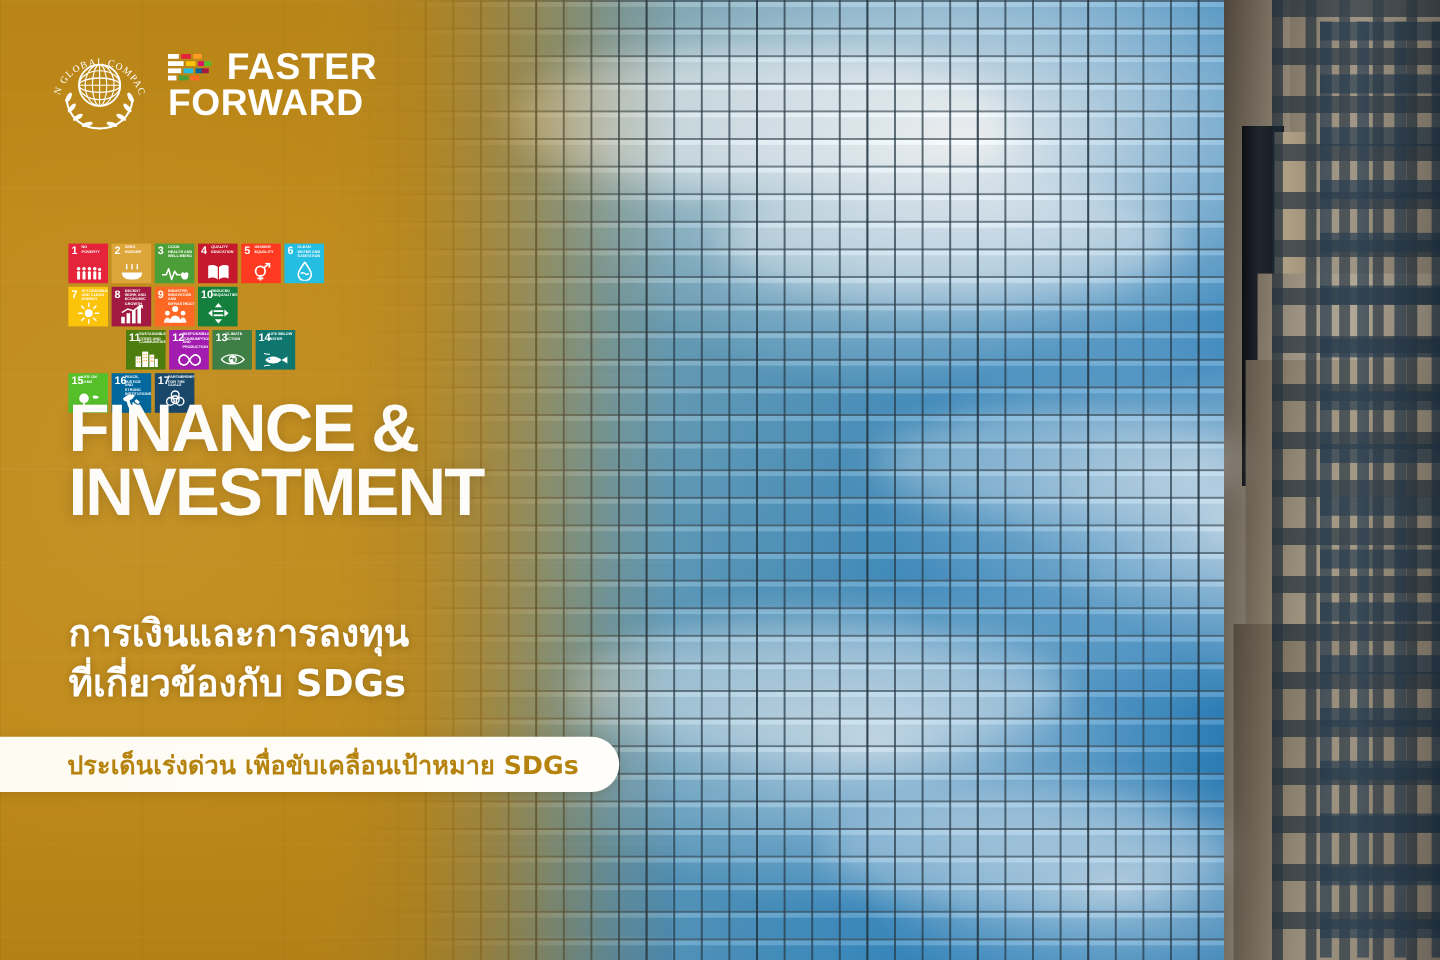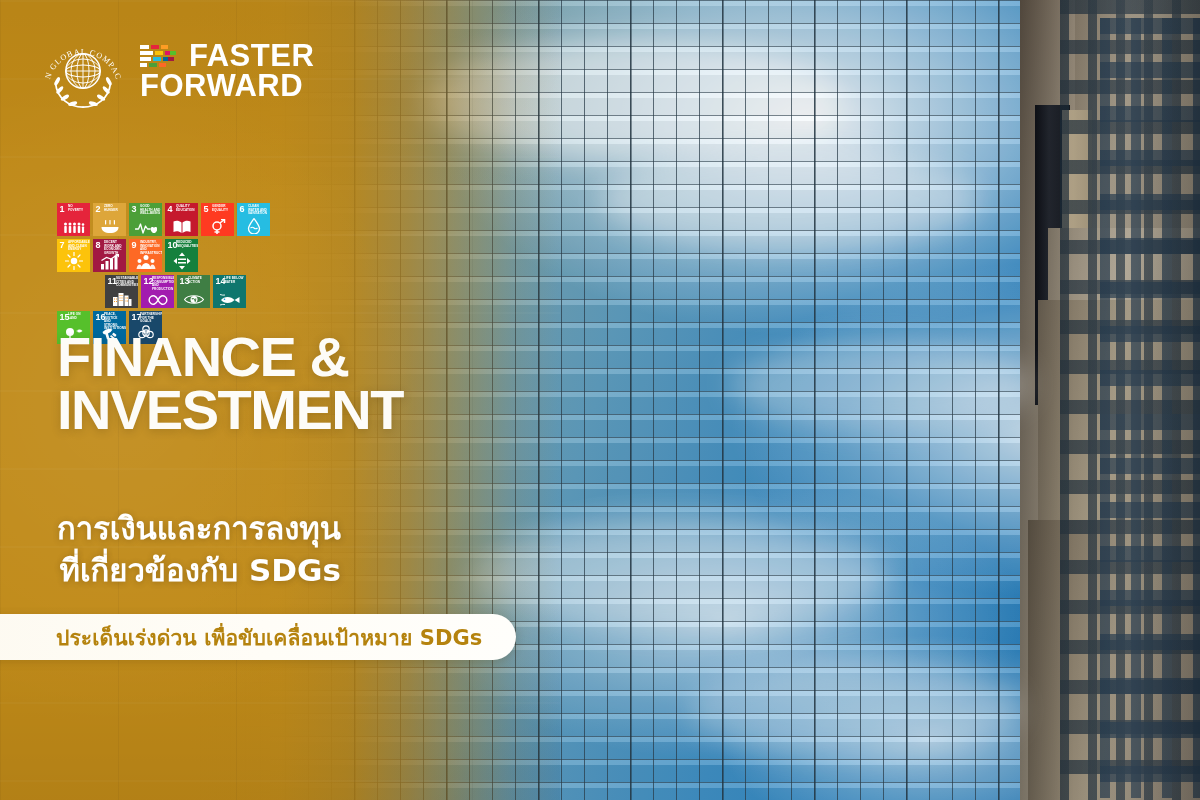--- a/index.html
+++ b/index.html
@@ -195,21 +195,20 @@
   }
 
   
   .subtitle{
     position:absolute;left:57px;top:508px;
     color:#ffffff;font-weight:700;
     font-size:31px;line-height:1.35;
     font-family:"DejaVu Sans","Liberation Sans",sans-serif;
     text-shadow:0 1px 6px rgba(70,48,0,.3);
     white-space:pre-line;
-    text-align:right;
   }
 
   
   .pill{
     position:absolute;left:-40px;top:614px;
     height:46px;display:flex;align-items:center;
     padding:0 34px 0 96px;
     background:linear-gradient(90deg,#fdfaf1 0%,#fffdf7 55%,#fffefb 100%);
     border-radius:0 23px 23px 0;
     box-shadow:0 2px 10px rgba(80,55,5,.18);
@@ -452,21 +451,21 @@
               <g fill="#fff">
                 <polygon points="18,1 24,8 12,8"></polygon>
                 <polygon points="18,35 24,28 12,28"></polygon>
                 <polygon points="1,18 8,12 8,24"></polygon>
                 <polygon points="35,18 28,12 28,24"></polygon>
                 <rect x="10" y="13" width="16" height="3"></rect>
                 <rect x="10" y="20" width="16" height="3"></rect>
               </g>
             </svg></span>
         </div>
-        <div class="sdg-tile" style="background: #404040; margin-left: 48px;">
+        <div class="sdg-tile" style="background: #4d7c0f; margin-left: 48px;">
           <span class="sdg-num">11</span>
           <span class="sdg-txt">SUSTAINABLE CITIES AND COMMUNITIES</span>
           <span class="sdg-ico"><svg width="20" height="15" viewBox="0 0 40 30">
               <g fill="#fff">
                 <rect x="2" y="12" width="9" height="18"></rect>
                 <rect x="13" y="4" width="10" height="26"></rect>
                 <rect x="25" y="9" width="8" height="21"></rect>
                 <rect x="34" y="16" width="5" height="14"></rect>
               </g>
               <g fill="#FD9D24">

